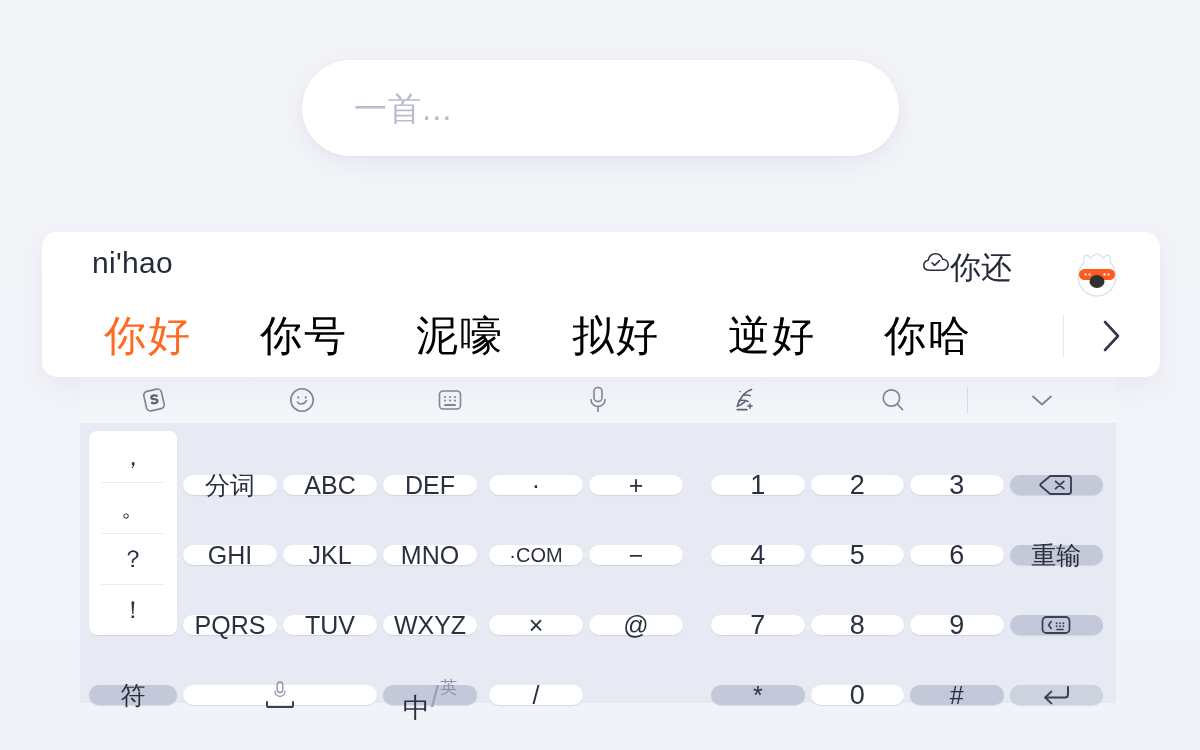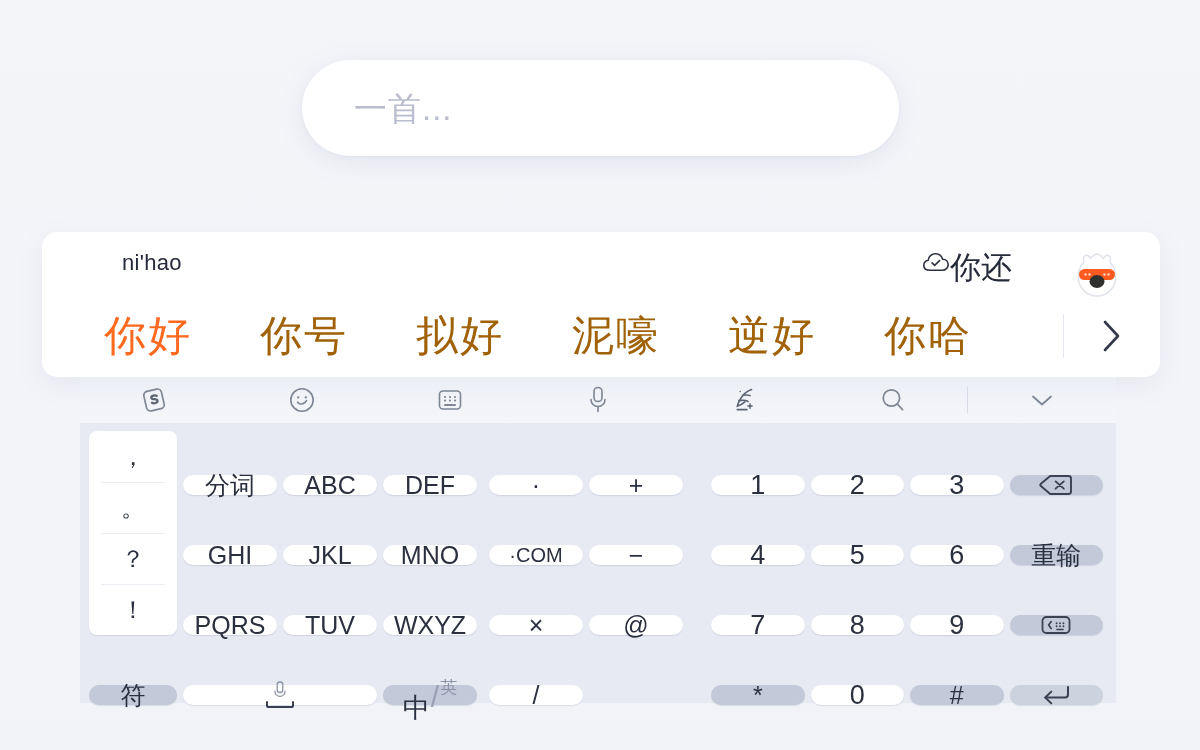--- a/index.html
+++ b/index.html
@@ -57,22 +57,22 @@
   
   .pinyin-row {
     position: absolute;
     left: 0; top: 0;
     width: 100%;
     height: 62px;
     display: flex;
     align-items: center;
   }
   .pinyin {
-    margin-left: 80px;
-    font-size: 22px;
+    margin-left: 50px;
+    font-size: 30px;
     color: #262b3b;
     letter-spacing: 0.3px;
     line-height: 1;
   }
   .cloud-group {
     position: absolute;
     right: 148px;
     top: 20px;
     display: flex;
     align-items: center;
@@ -103,21 +103,21 @@
     align-items: center;
   }
   .cand-items {
     display: flex;
     align-items: center;
     flex: 1 1 auto;
     padding-left: 28px;
   }
   .cand {
     font-size: 42px;
-    color: #a16207;
+    color: #000000;
     line-height: 1;
     width: 156px;
     text-align: center;
     letter-spacing: 2px;
     cursor: default;
   }
   .cand.active { color: #ff6a20; }
   .cand-sep {
     width: 1px;
     height: 44px;
@@ -308,22 +308,22 @@
             <ellipse cx="25" cy="29.5" rx="7.5" ry="6.5" fill="#30302e"></ellipse>
           </g>
         </svg>
       </div>
     </div>
 
     <div class="cand-row">
       <div class="cand-items">
         <span class="cand active">你好</span>
         <span class="cand">你号</span>
+        <span class="cand">泥嚎</span>
         <span class="cand">拟好</span>
-        <span class="cand">泥嚎</span>
         <span class="cand">逆好</span>
         <span class="cand">你哈</span>
       </div>
       <div class="cand-sep"></div>
       <div class="cand-expand">
         <span>
           <svg width="26" height="40" viewBox="0 0 26 40">
             <path d="M6 6l13 14L6 34" fill="none" stroke="#33384a" stroke-width="2.6" stroke-linecap="round" stroke-linejoin="round"></path>
           </svg>
         </span>

